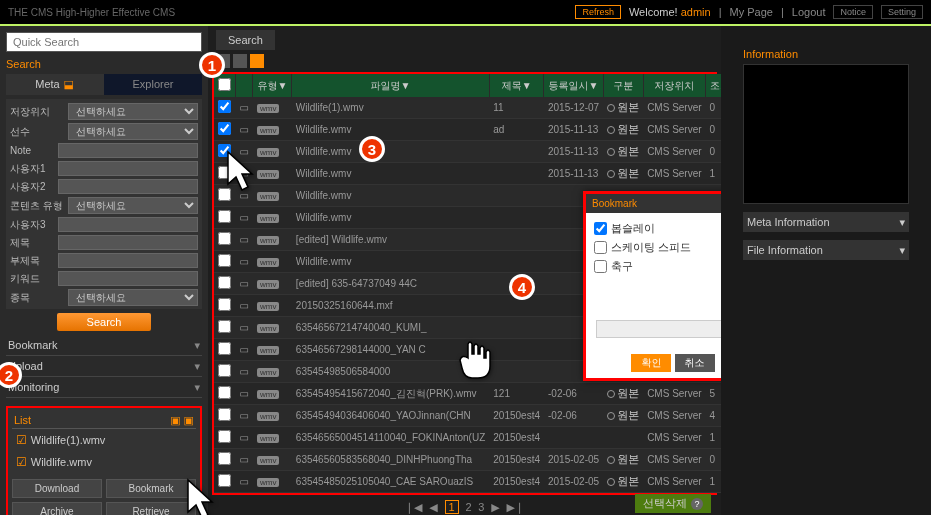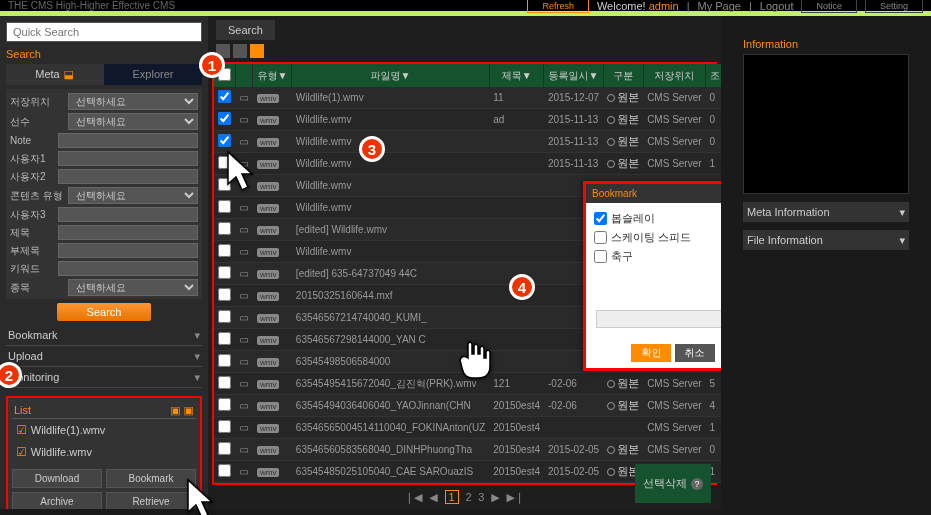--- a/index.html
+++ b/index.html
@@ -1,22 +1,22 @@
 <!DOCTYPE html>
 <html><head>
 <meta charset="utf-8">
 <style>
 *{margin:0;padding:0;box-sizing:border-box;font-family:Arial,sans-serif;font-size:11px}
 body{background:#1a1a1a;color:#aaa;width:931px;height:515px;overflow:hidden}
-.topbar{background:#000;height:16px;display:flex;align-items:center;padding:0 8px;border-bottom:5px solid #bef264}
+.topbar{background:#000;height:26px;display:flex;align-items:center;padding:0 8px;border-bottom:2px solid #bef264}
 .logo{color:#666;font-size:10px}
 .top-right{margin-left:auto;display:flex;gap:8px;align-items:center;color:#888;font-size:10px}
 .top-right .welcome{color:#ccc}
 .top-right .admin{color:#ff8c00}
-.top-btn{border:1px solid #444;padding:1px 14px;color:#888;font-size:9px}
+.top-btn{border:1px solid #444;padding:1px 6px;color:#888;font-size:9px}
 .top-btn.refresh{border-color:#ff8c00;color:#ff8c00}
 .main{display:flex;height:493px}
 .sidebar{width:208px;background:#2a2a2a;padding:6px;overflow:hidden}
 .quick-search{width:100%;background:#fff;border:1px solid #555;padding:3px 6px;margin-bottom:6px;font-size:11px}
 .search-label{color:#ff8c00;font-size:11px;margin-bottom:4px}
 .tabs{display:flex;background:#0f172a;margin-bottom:4px}
 .tab{flex:1;text-align:center;padding:4px;color:#888;cursor:pointer}
 .tab.active{background:#333;color:#ccc}
 .tab-icon{width:12px;display:inline-block;color:#ff8c00}
 .meta-form{background:#333;padding:4px;max-height:210px;overflow-y:auto}
@@ -43,21 +43,21 @@
 .table td{background:#2a2a2a;color:#999;padding:3px 4px;font-size:10px;border-bottom:1px solid #333;white-space:nowrap;overflow:hidden}
 .table tr:nth-child(even) td{background:#262626}
 .checkbox-cell{width:20px;text-align:center}
 .icon-cell{width:20px}
 .badge{background:#888;color:#333;padding:0 3px;font-size:8px;border-radius:2px}
 .orig{color:#ccc;display:inline-flex;align-items:center;gap:2px}
 .orig-circle{display:inline-block;width:8px;height:8px;border:1px solid #999;border-radius:50%}
 .pagination{text-align:center;padding:6px;color:#888;font-size:10px}
 .pagination span{margin:0 2px}
 .pagination .cur{border:1px solid #ff8c00;padding:0 3px;color:#ff8c00}
-.delete-btn{position:absolute;right:10px;bottom:6px;background:#14532d;padding:12px 8px;color:#ccc;font-size:10px}
+.delete-btn{position:absolute;right:10px;bottom:6px;background:#4d7c0f;padding:2px 8px;color:#ccc;font-size:10px}
 .help-icon{display:inline-block;width:12px;height:12px;background:#666;border-radius:50%;color:#fff;text-align:center;line-height:12px;font-size:9px;margin-left:4px}
 .right-panel{width:210px;background:#1a1a1a;padding:22px}
 .info-header{color:#ff8c00;font-size:11px;margin-bottom:4px}
 .preview{width:100%;height:140px;background:#000;border:1px solid #333}
 .meta-info-header,.file-info-header{background:#333;padding:4px;color:#ccc;font-size:10px;margin-top:8px}
 .popup{position:absolute;left:375px;top:165px;width:180px;background:#fff;border:3px solid red;box-shadow:0 0 8px rgba(0,0,0,0.5)}
 .popup-header{background:#333;color:#ff8c00;padding:4px 6px;font-size:10px}
 .popup-body{padding:6px;background:#fff}
 .popup-row{display:flex;gap:4px;padding:2px;font-size:10px;color:#333}
 .popup-input-row{display:flex;gap:2px;padding:4px;margin-top:40px}

